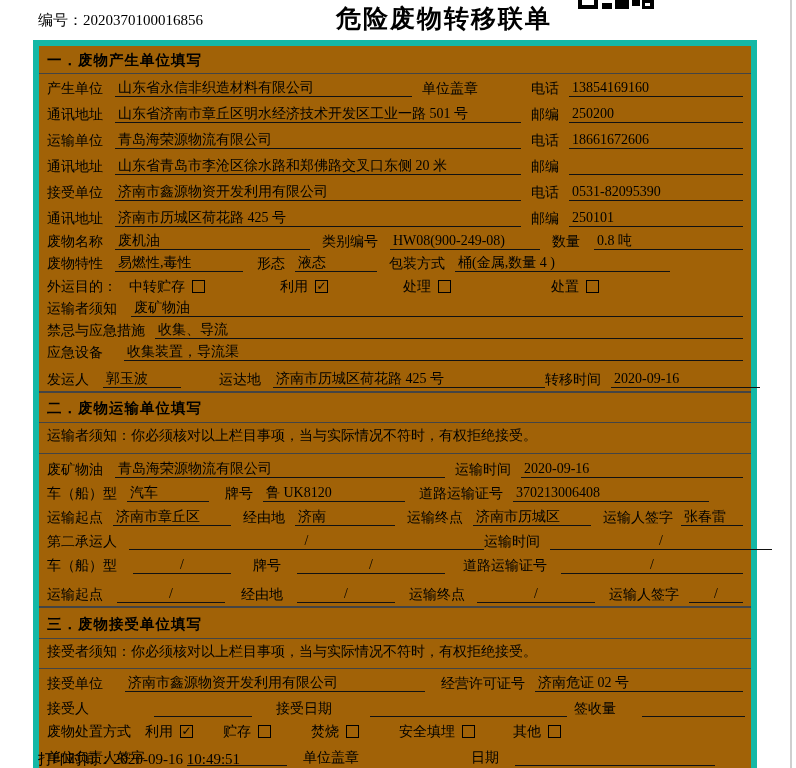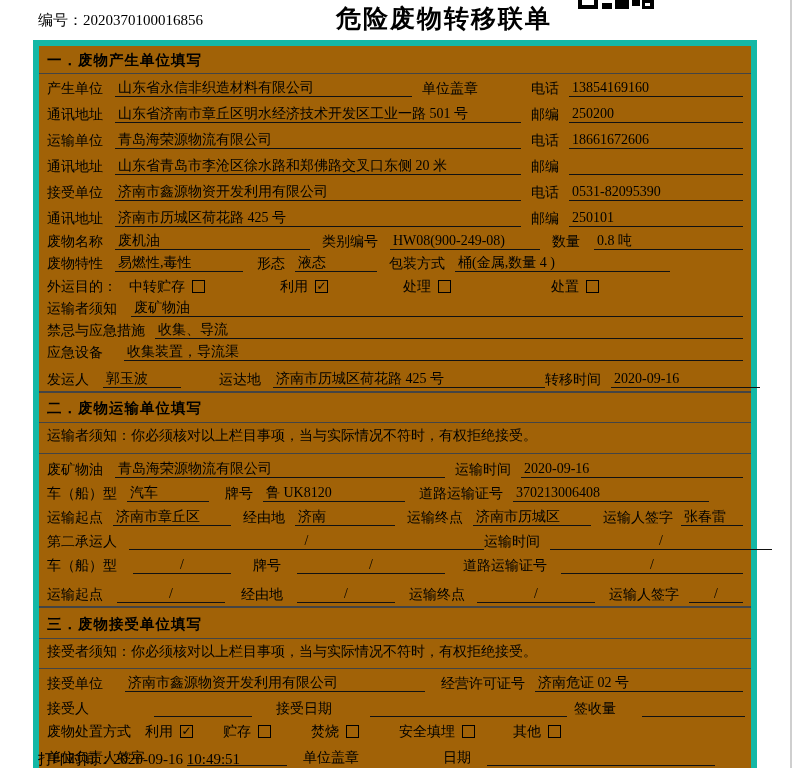--- a/index.html
+++ b/index.html
@@ -258,21 +258,21 @@
     <span class="lb" style="margin-left:40px">安全填埋</span>
     <span class="cb"></span>
     <span class="lb" style="margin-left:38px">其他</span>
     <span class="cb"></span>
   </div>
 
   <div class="row" style="height:26px">
     <span class="lb">单位负责人签字</span>
     <span class="uv" style="width:100px;margin-left:42px"></span>
     <span class="lb" style="margin-left:16px">单位盖章</span>
-    <span class="lb" style="margin-left:84px">日期</span>
+    <span class="lb" style="margin-left:112px">日期</span>
     <span class="uv fx" style="margin-left:16px;margin-right:28px"></span>
   </div>
 
 </div>
 
 <div class="foot">
   <span>打印时间：</span><span>2020-09-16 10:49:51</span>
 </div>
 
 </body></html>

